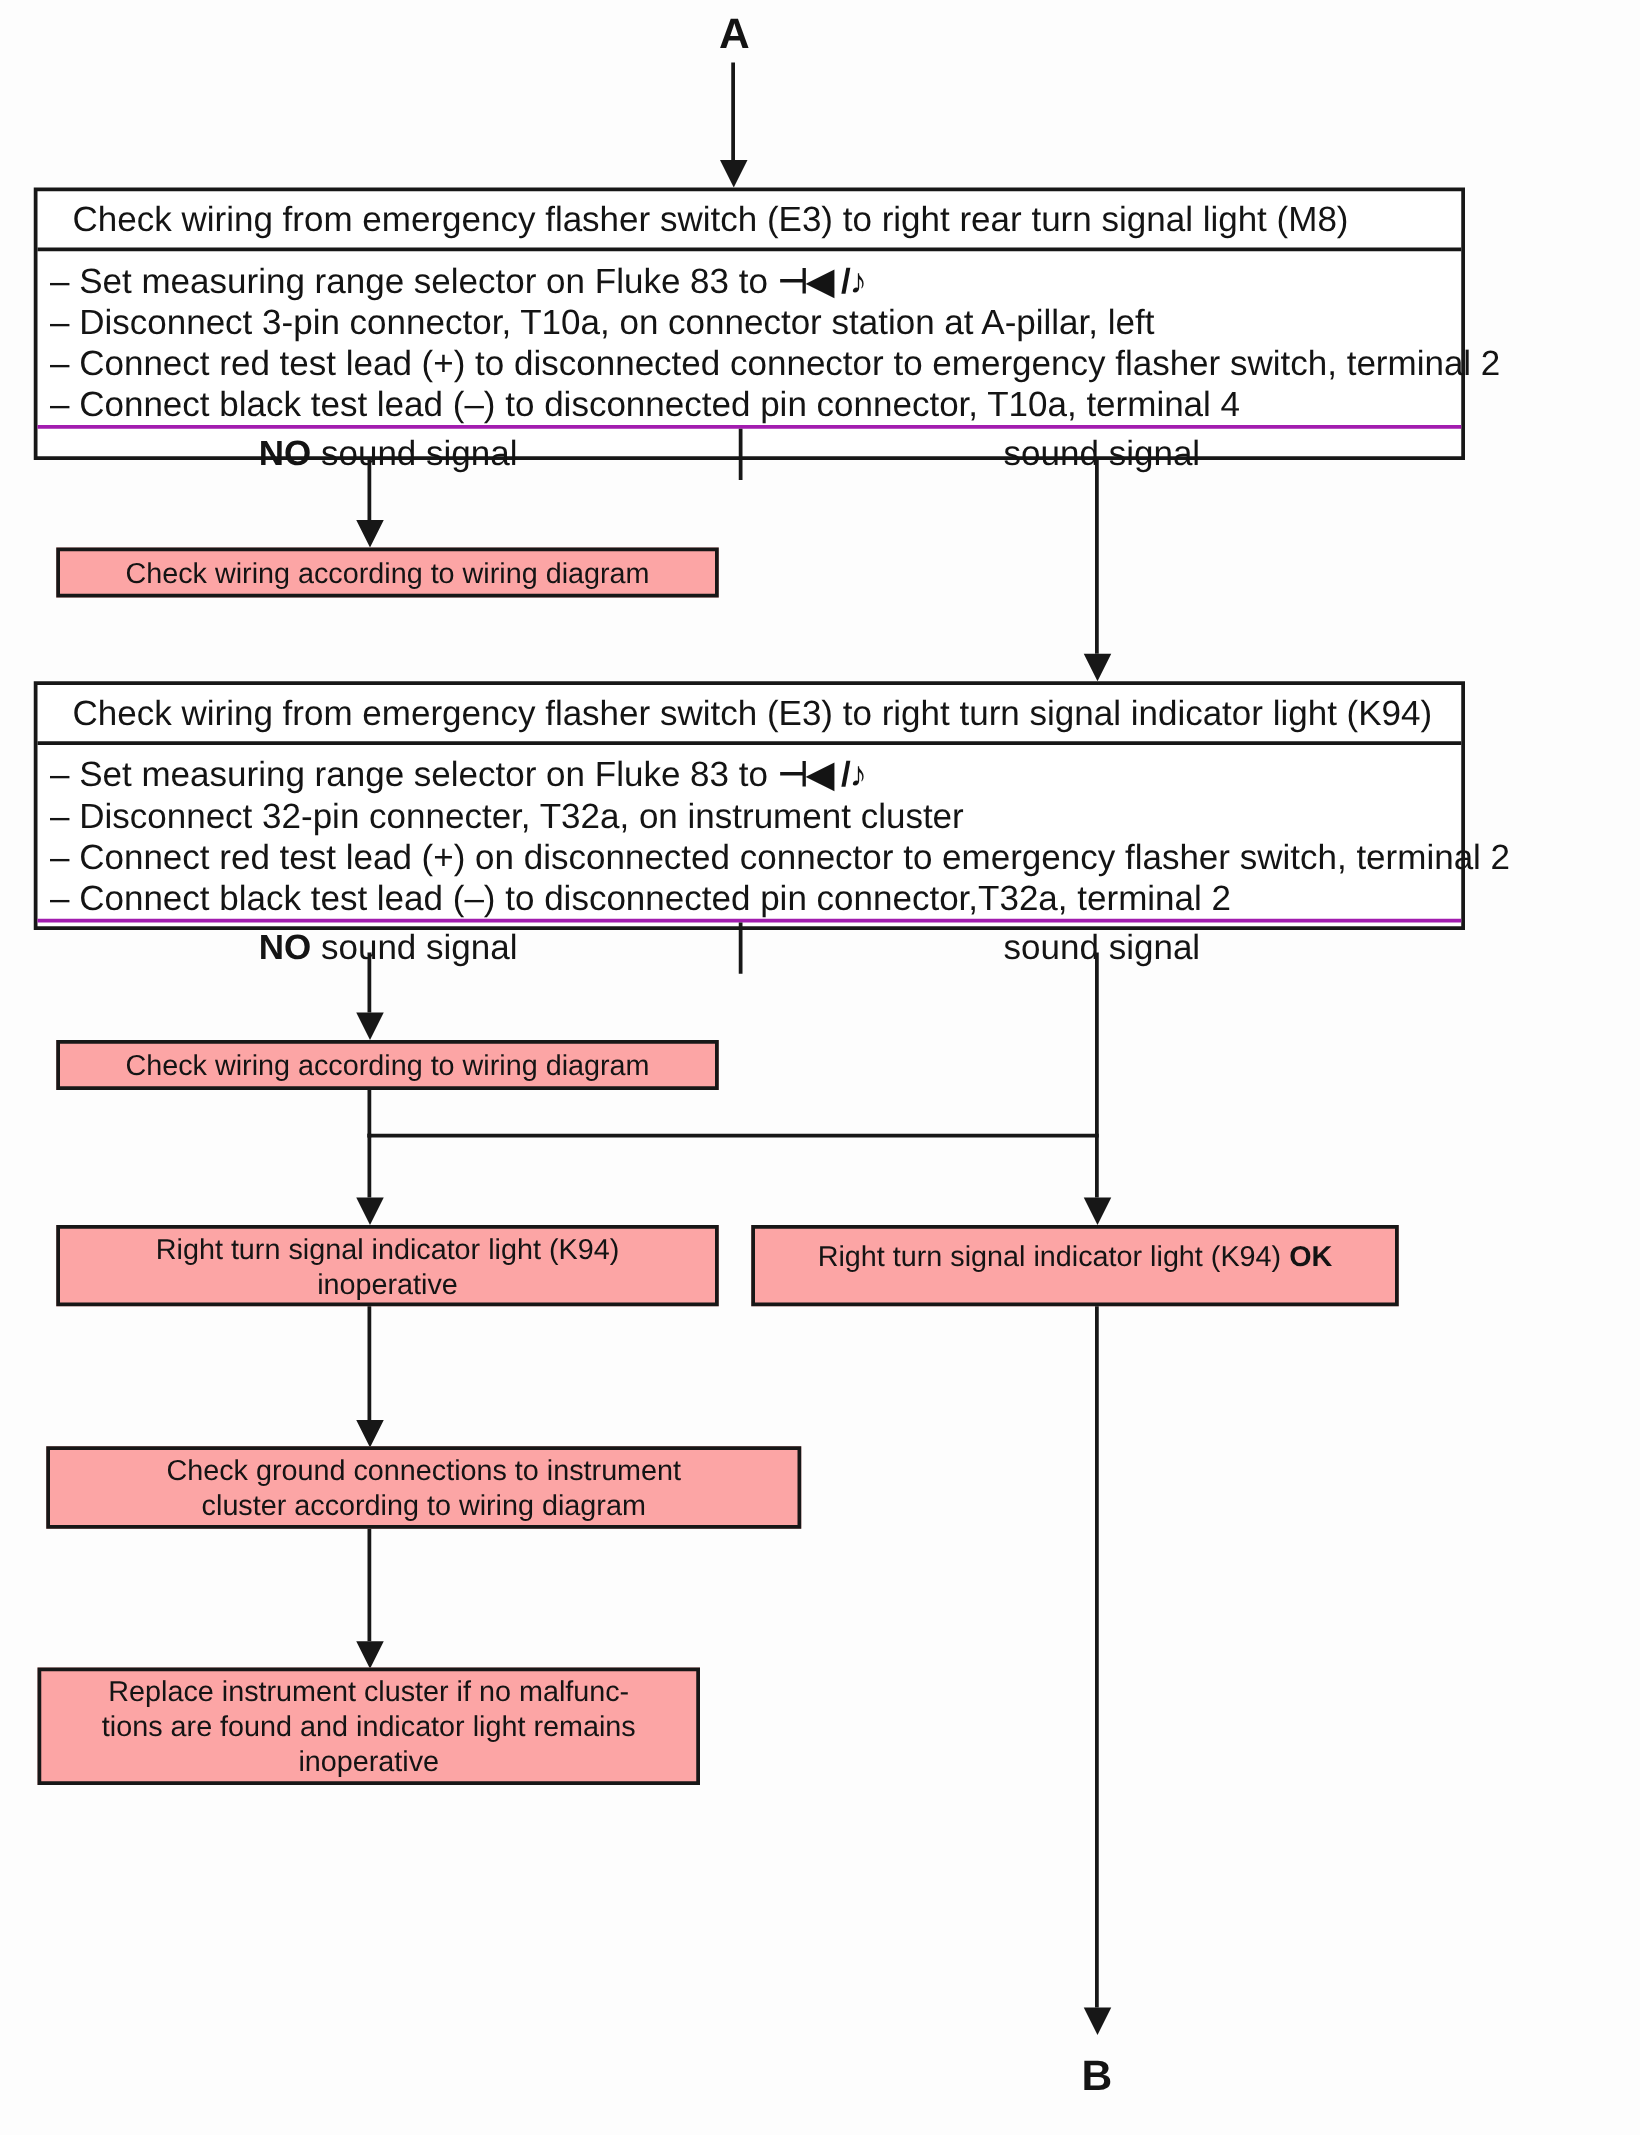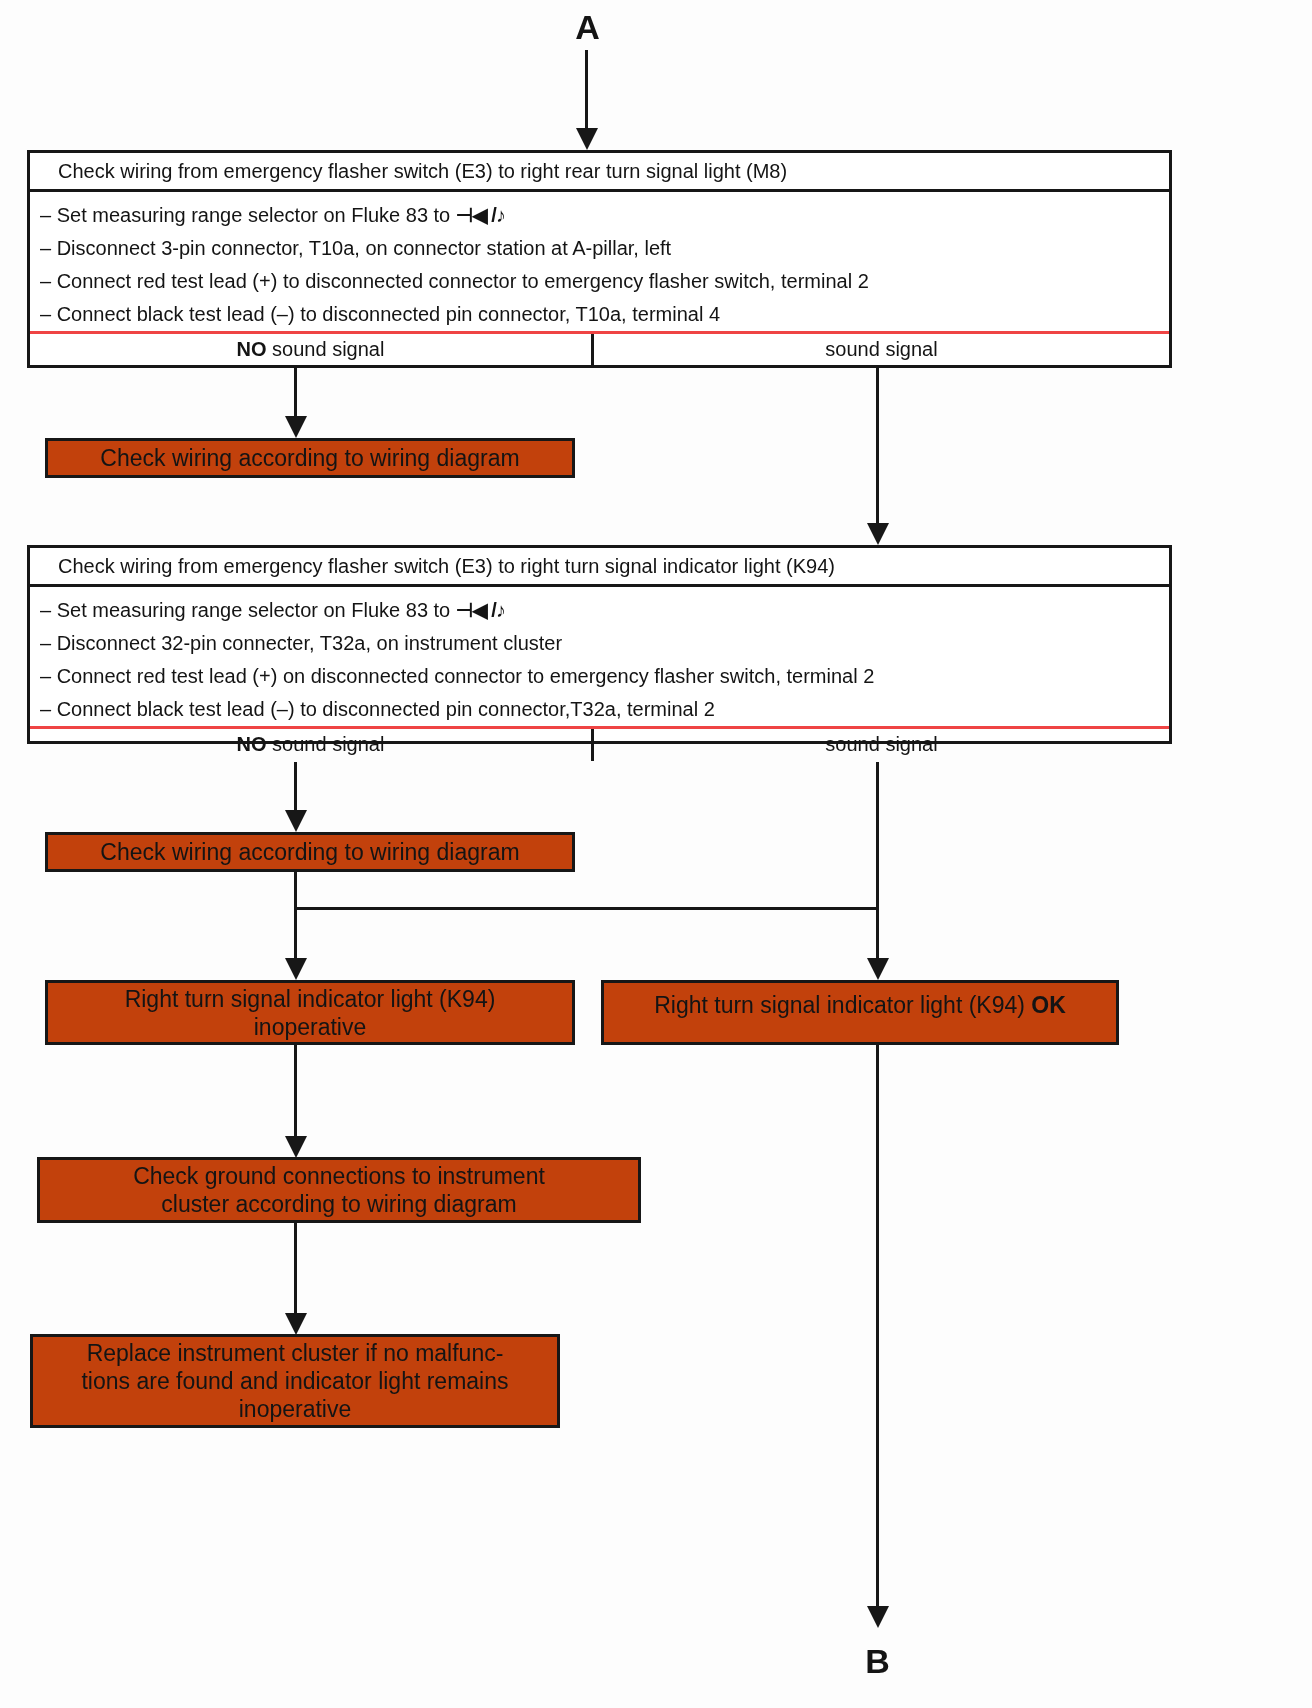--- a/index.html
+++ b/index.html
@@ -10,29 +10,29 @@
     font-family:"Liberation Sans", sans-serif;
     overflow:hidden;
   }
   .big-label { position:absolute; font-weight:bold; font-size:34px; width:44px; text-align:center; letter-spacing:1px; }
   .vline { position:absolute; width:3px; background:#171717; }
   .hline { position:absolute; height:3px; background:#171717; }
   .ahead { position:absolute; width:0; height:0;
     border-left:11px solid transparent; border-right:11px solid transparent;
     border-top:22px solid #171717; }
   .bigbox { position:absolute; border:3px solid #171717; background:#fff;
-    display:flex; flex-direction:column; font-size:20px; }
+    display:flex; flex-direction:column; font-size:28px; }
   .bb-title { padding:7px 10px 6px 28px; border-bottom:3px solid #171717; white-space:nowrap; }
   .bb-body { padding:7px 12px 0 10px; }
   .step { line-height:33px; white-space:nowrap; }
   .sym { font-weight:bold; letter-spacing:-1px; }
-  .bb-split { margin-top:auto; border-top:3px solid #ef4444; display:flex; }
+  .bb-split { margin-top:auto; border-top:3px solid #a21caf; display:flex; }
   .cell { flex:1; text-align:center; padding:4px 2px 5px; }
   .cell.cl { flex:none; width:564px; border-right:3px solid #171717; }
-  .sbox { position:absolute; border:3px solid #171717; background:#c2410c;
+  .sbox { position:absolute; border:3px solid #171717; background:#fca5a5;
     font-size:23px; line-height:28px; text-align:center;
     display:flex; flex-direction:column; align-items:center; justify-content:center; }
   .sbox.topalign { justify-content:flex-start; padding-top:8px; }
 </style>
 </head>
 <body>
 
 <div class="page">
 
   <div class="big-label" style="left:566px; top:8px;">A</div>

